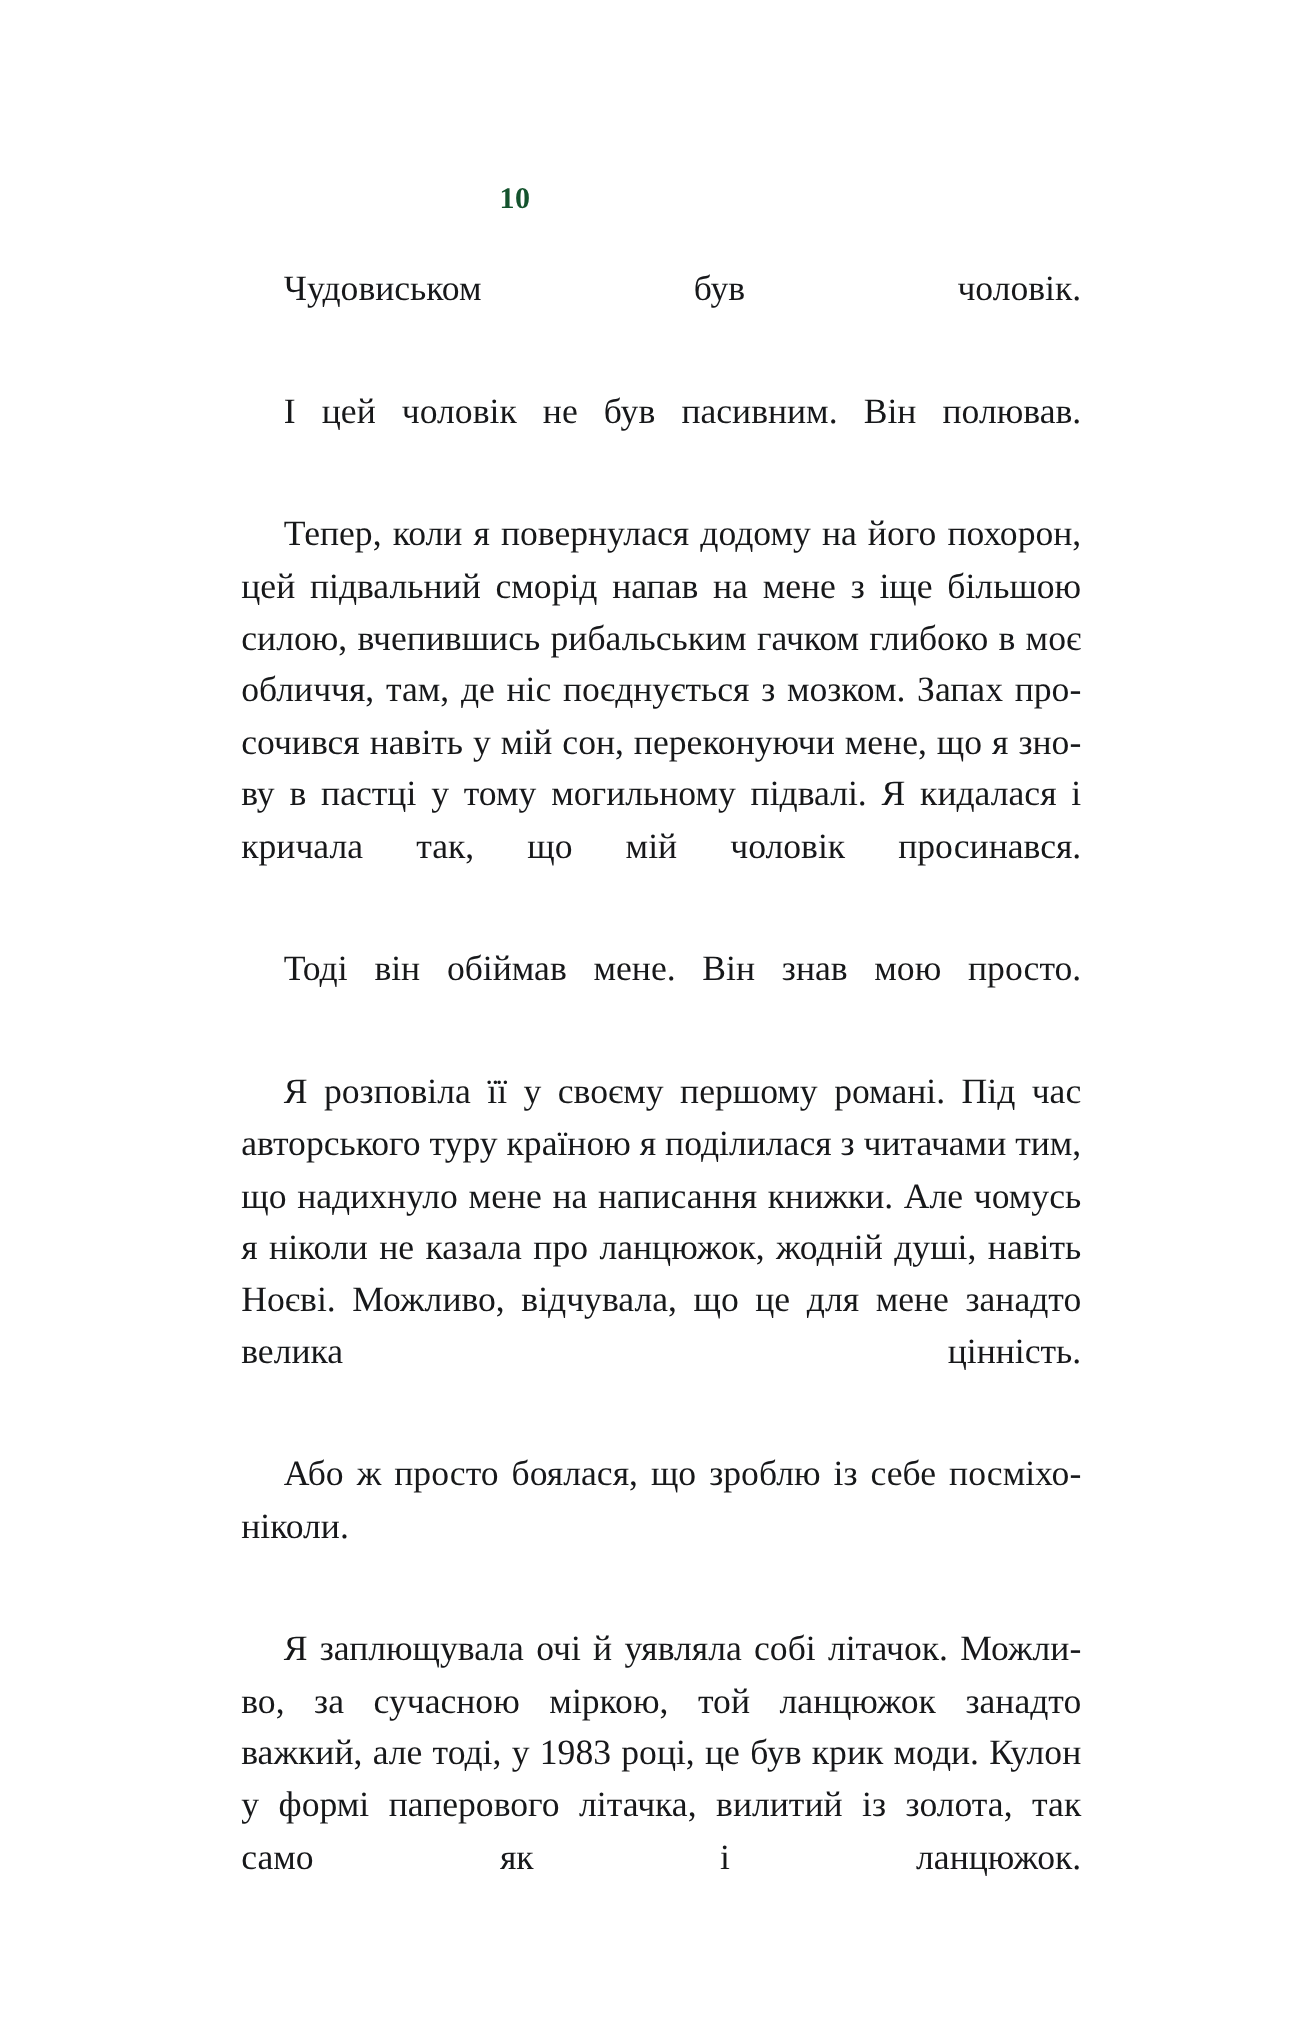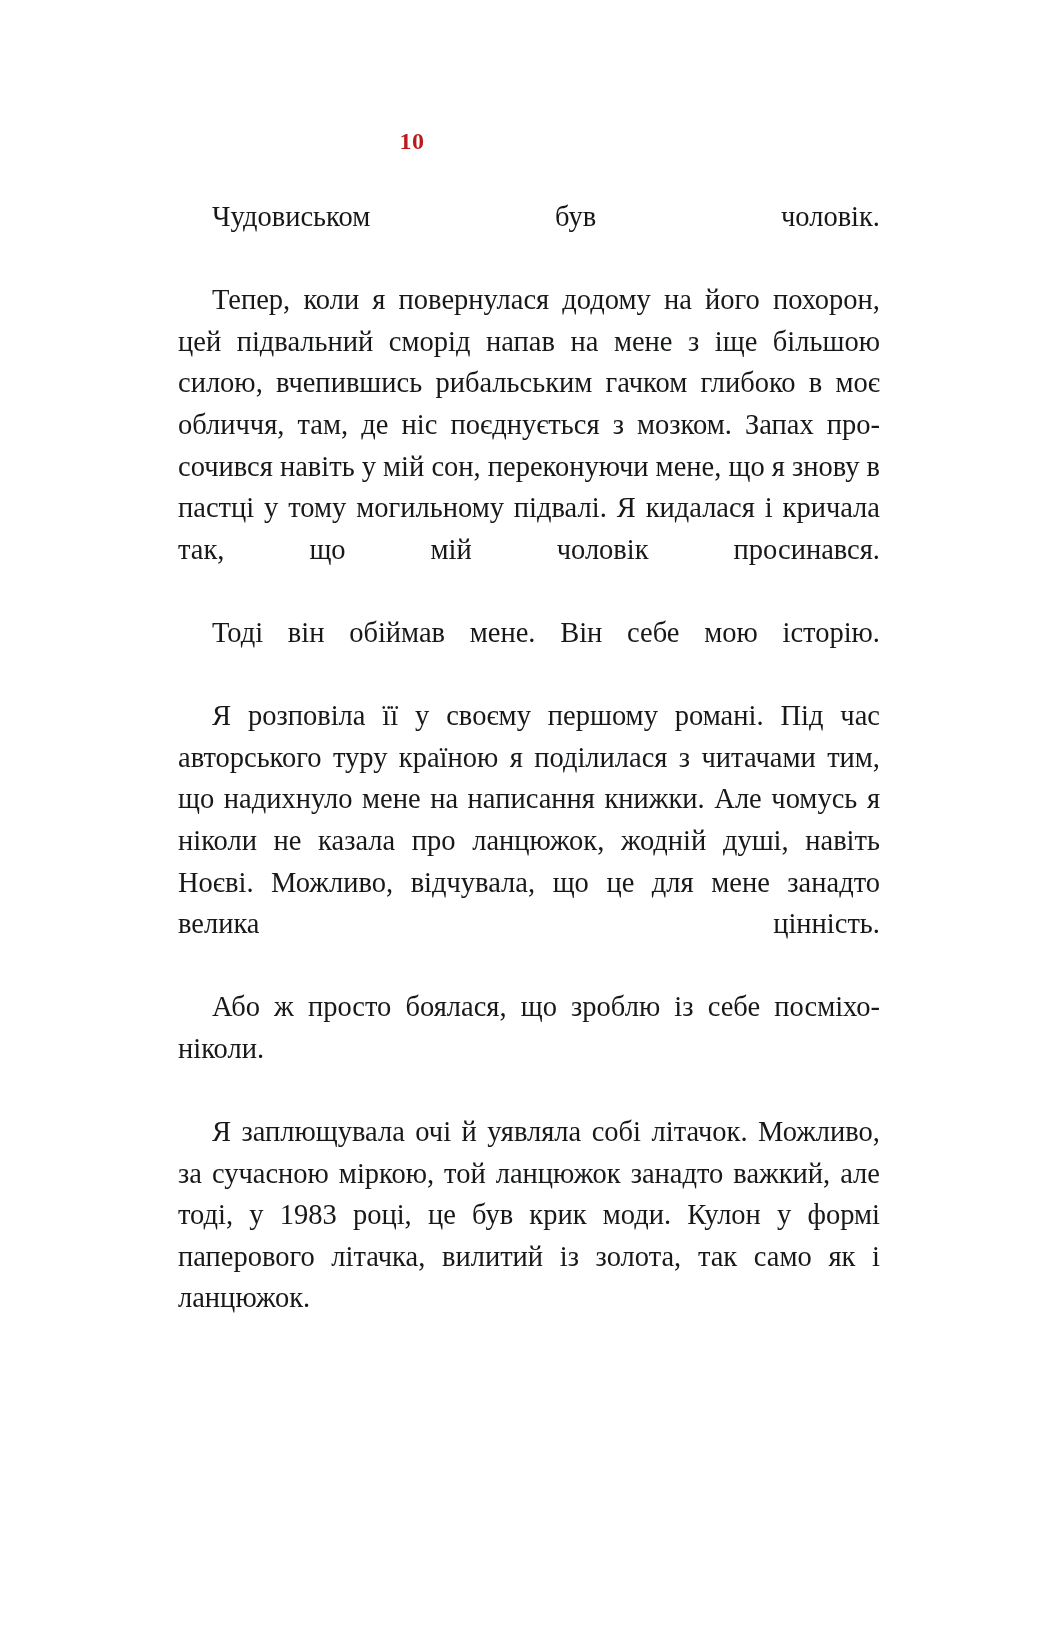--- a/index.html
+++ b/index.html
@@ -17,39 +17,39 @@
   }
 
   .page {
     position: absolute;
     inset: 0;
     background: #ffffff;
   }
 
   .folio {
     position: absolute;
-    top: 128px;
+    top: 146px;
     left: 0;
     width: 824px;
     text-align: center;
     font-size: 24px;
     font-weight: 700;
     letter-spacing: 0.5px;
-    color: #b91c1c;
+    color: #14532d;
   }
 
   .textblock {
     position: absolute;
     left: 178px;
     top: 196px;
     width: 702px;
   }
 
   .para {
-    margin: 0;
+    margin: 15px;
     text-align: justify;
     text-justify: inter-word;
     text-indent: 34px;
     font-size: 28.5px;
     line-height: 41.6px;
     color: #17181a;
     hyphens: manual;
     word-spacing: -0.2px;
   }
 
@@ -62,21 +62,22 @@
 </style>
 </head>
 <body>
 
 <div class="page">
 
   <div class="folio">10</div>
 
   <div class="textblock">
     <p class="para">Чудовиськом був чоловік.</p>
+    <p class="para">І цей чоловік не був пасивним. Він полював.</p>
     <p class="para">Тепер, коли я повернулася додому на його похорон, цей підвальний сморід напав на мене з іще більшою силою, вчепившись рибальським гачком глибоко в моє обличчя, там, де ніс поєднується з мозком. Запах про­сочився навіть у мій сон, переконуючи мене, що я зно­ву в пастці у тому могильному підвалі. Я кидалася і кричала так, що мій чоловік просинався.</p>
-    <p class="para">Тоді він обіймав мене. Він себе мою історію.</p>
+    <p class="para">Тоді він обіймав мене. Він знав мою просто.</p>
     <p class="para">Я розповіла її у своєму першому романі. Під час авторського туру країною я поділилася з читачами тим, що надихнуло мене на написання книжки. Але чомусь я ніколи не казала про ланцюжок, жодній душі, навіть Ноєві. Можливо, відчувала, що це для мене занадто велика цінність.</p>
     <p class="para">Або ж просто боялася, що зроблю із себе посміхо­ніколи.</p>
     <p class="para">Я заплющувала очі й уявляла собі літачок. Можли­во, за сучасною міркою, той ланцюжок занадто важкий, але тоді, у 1983 році, це був крик моди. Кулон у формі паперового літачка, вилитий із золота, так само як і ланцюжок.</p>
 
   </div>
 
 </div>
 
 </body></html>

